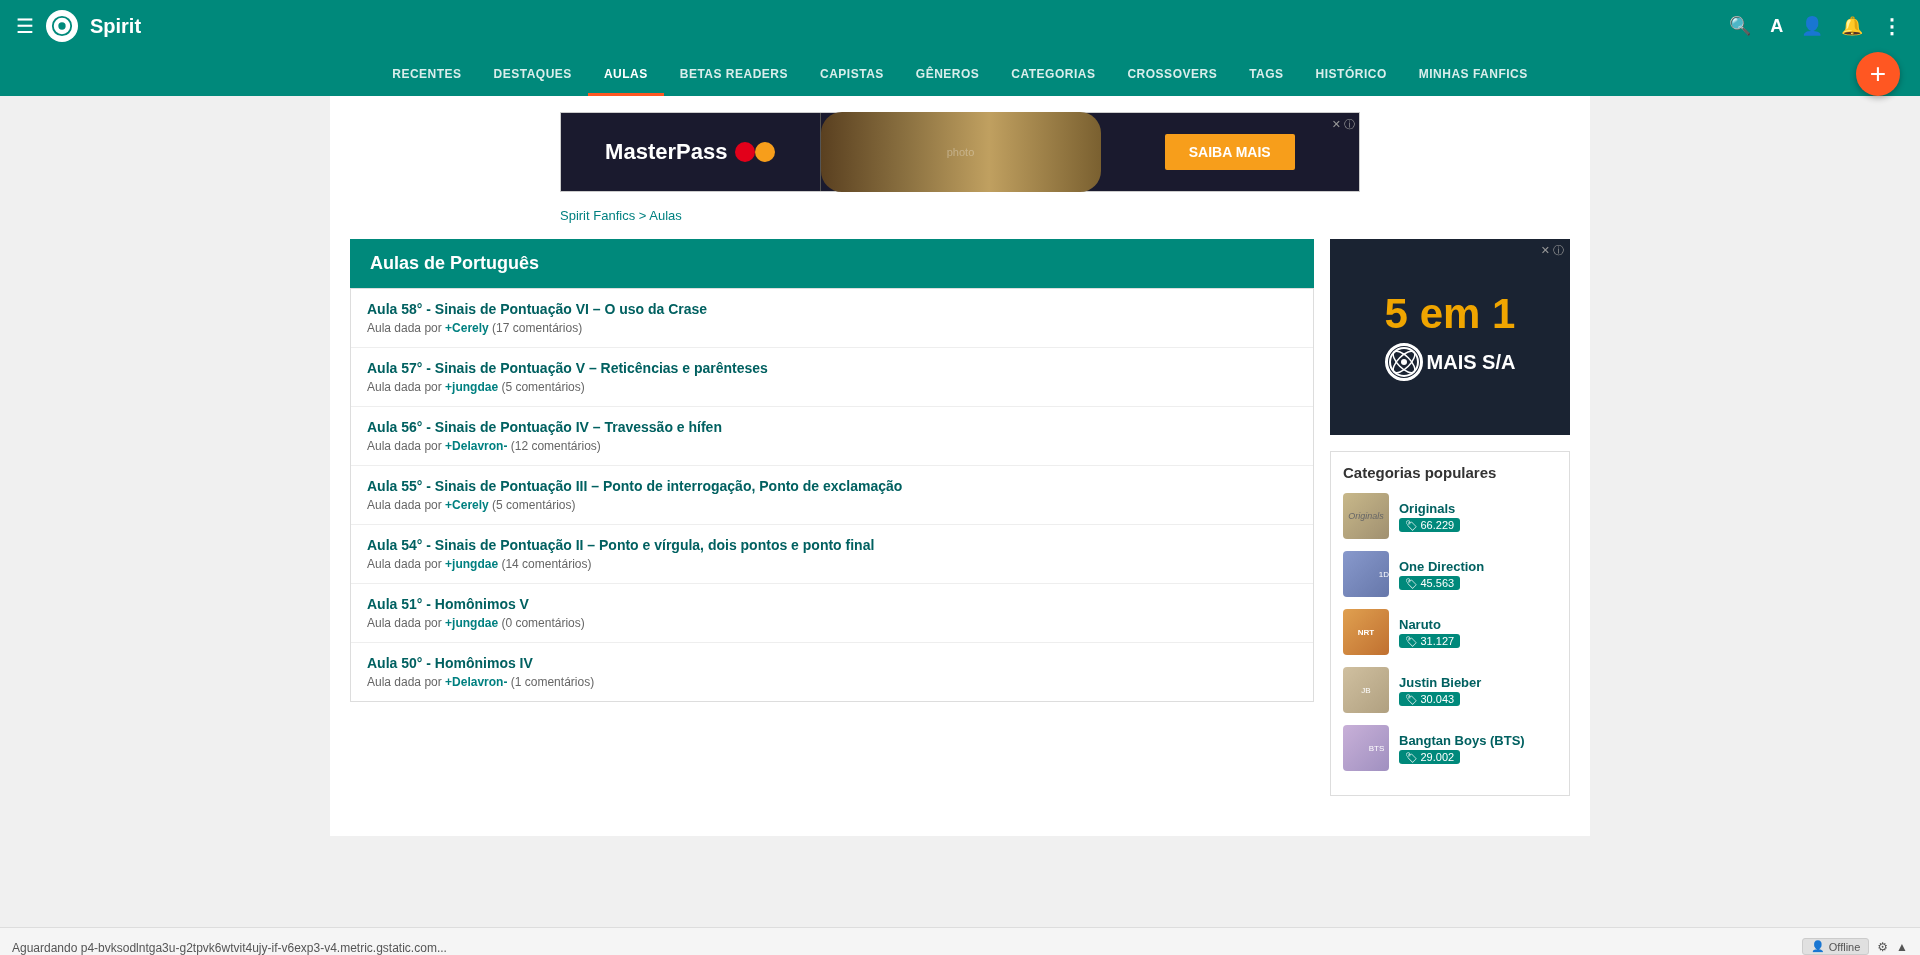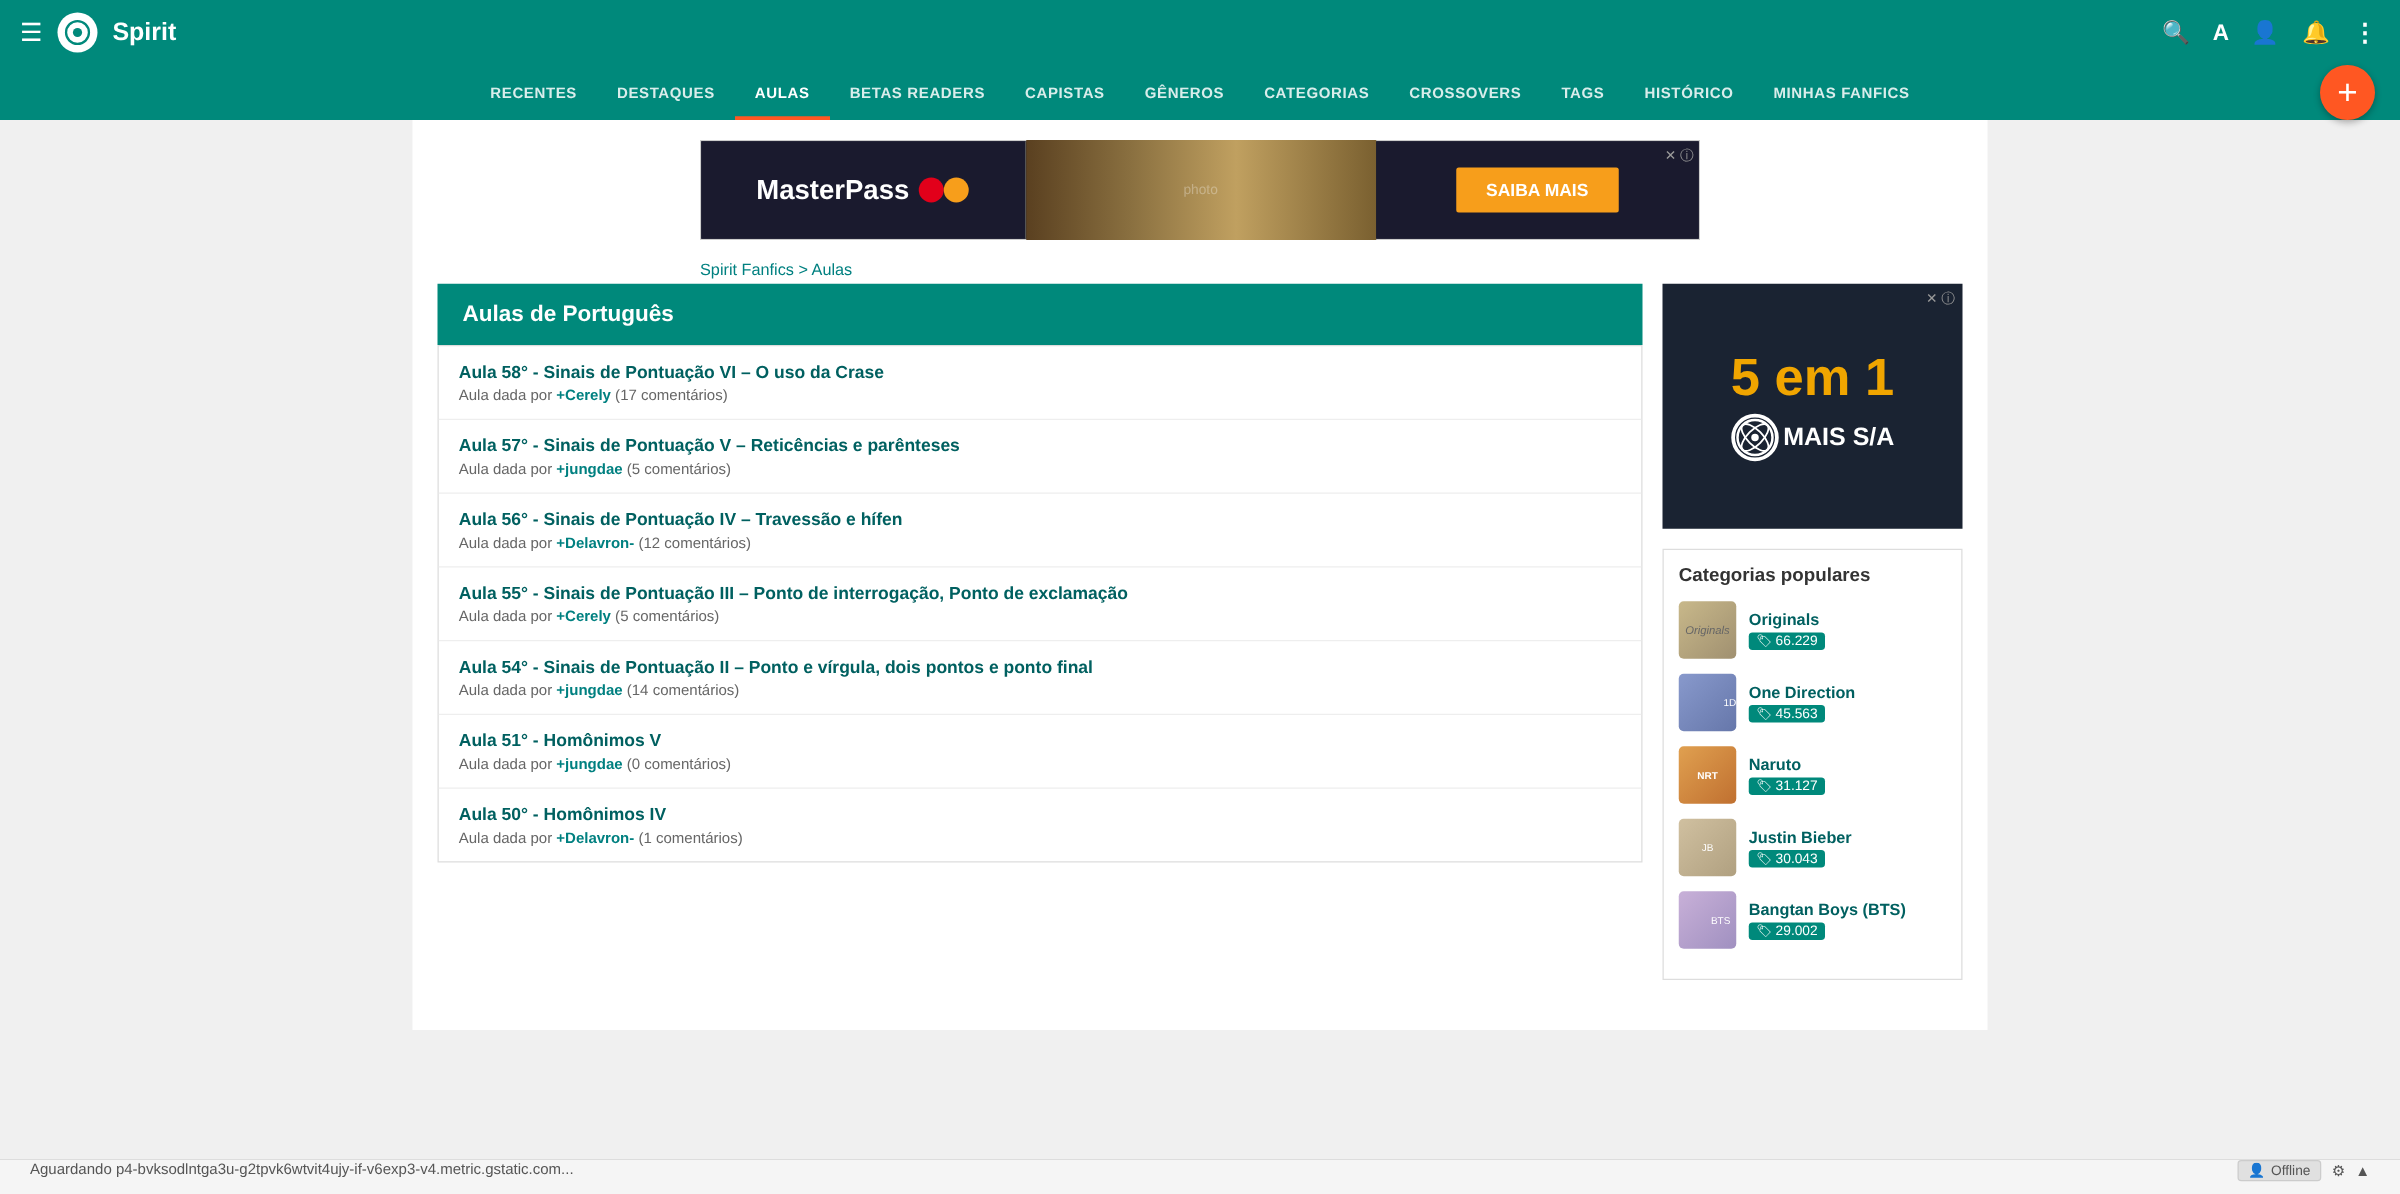--- a/index.html
+++ b/index.html
@@ -171,21 +171,21 @@
       top: 4px;
       right: 4px;
       color: #999;
       font-size: 11px;
       cursor: pointer;
     }
 
     
     .breadcrumb {
       font-size: 13px;
-      margin-bottom: 4px;
+      margin-bottom: 16px;
       color: #008080;
       max-width: 800px;
       margin-left: auto;
       margin-right: auto;
     }
     .breadcrumb a { color: #008080; text-decoration: none; }
 
     
     .left-col {
       flex: 1;
@@ -351,23 +351,23 @@
 
     
     .status-bar {
       position: fixed;
       bottom: 0;
       left: 0; right: 0;
       background: #f5f5f5;
       border-top: 1px solid #ddd;
       height: 28px;
       display: flex;
-      align-items: flex-start;
+      align-items: flex-end;
       justify-content: space-between;
-      padding: 0 24px;
+      padding: 0 12px;
       font-size: 12px;
       color: #555;
       z-index: 100;
     }
     .status-left { display: flex; align-items: center; gap: 8px; }
     .status-right { display: flex; align-items: center; gap: 8px; }
     .offline-badge {
       background: #e0e0e0;
       border: 1px solid #ccc;
       border-radius: 3px;
@@ -433,21 +433,21 @@
 
     <div class="ad-banner-wrap">
       <div class="ad-banner">
         <div class="ad-banner-left">
           <div class="masterpass-text">
             <span>MasterPass</span>
             <span class="masterpass-dot1"></span>
             <span class="masterpass-dot2"></span>
           </div>
         </div>
-        <div class="ad-banner-img" style="background: linear-gradient(90deg, #5a4020 0%, #8a7040 30%, #c0a060 60%, #7a6030 100%); display:flex; align-items:center; justify-content:center;">
+        <div class="ad-banner-img" style="background: linear-gradient(90deg, #5a4020 0%, #8a7040 30%, #c0a060 60%, #7a6030 100%); display:flex; align-items:center; justify-content:center;border-radius:21px;">
           <span style="color:rgba(255,255,255,0.3); font-size:11px;">photo</span>
         </div>
         <div class="ad-banner-right">
           <button class="saiba-mais-btn">SAIBA MAIS</button>
         </div>
         <span class="ad-close">✕ ⓘ</span>
       </div>
     </div>
 
     <div class="breadcrumb">

